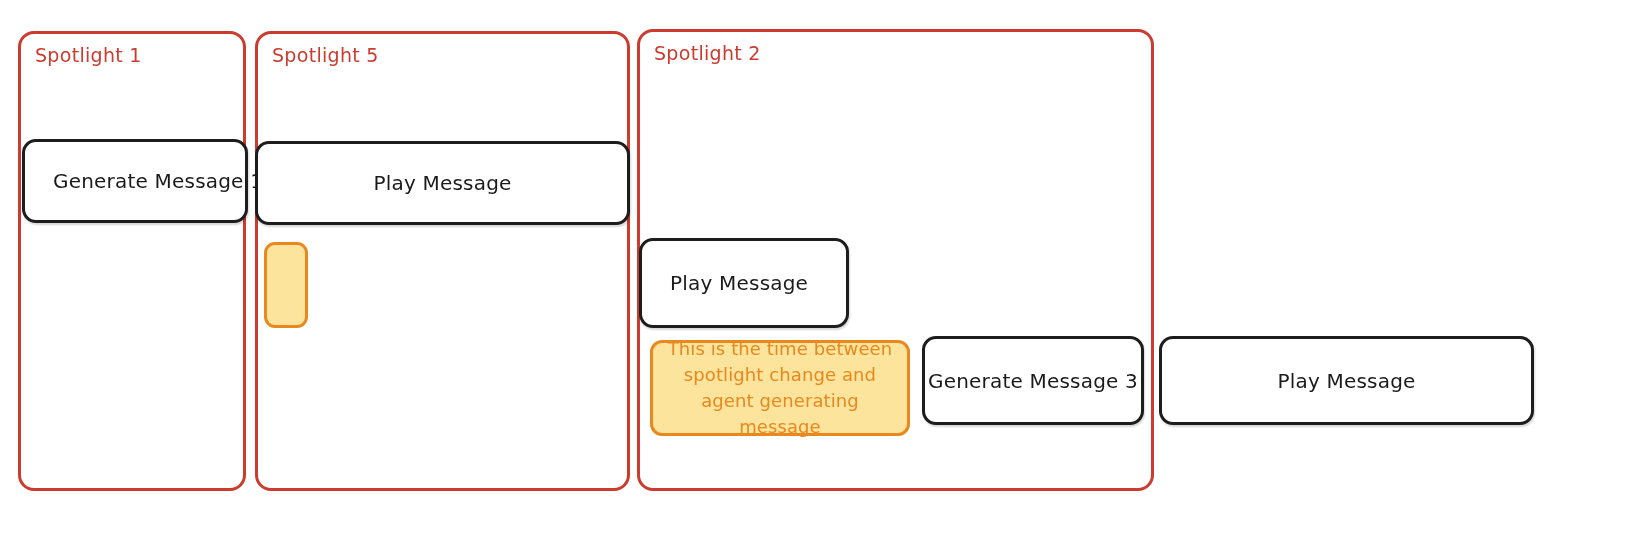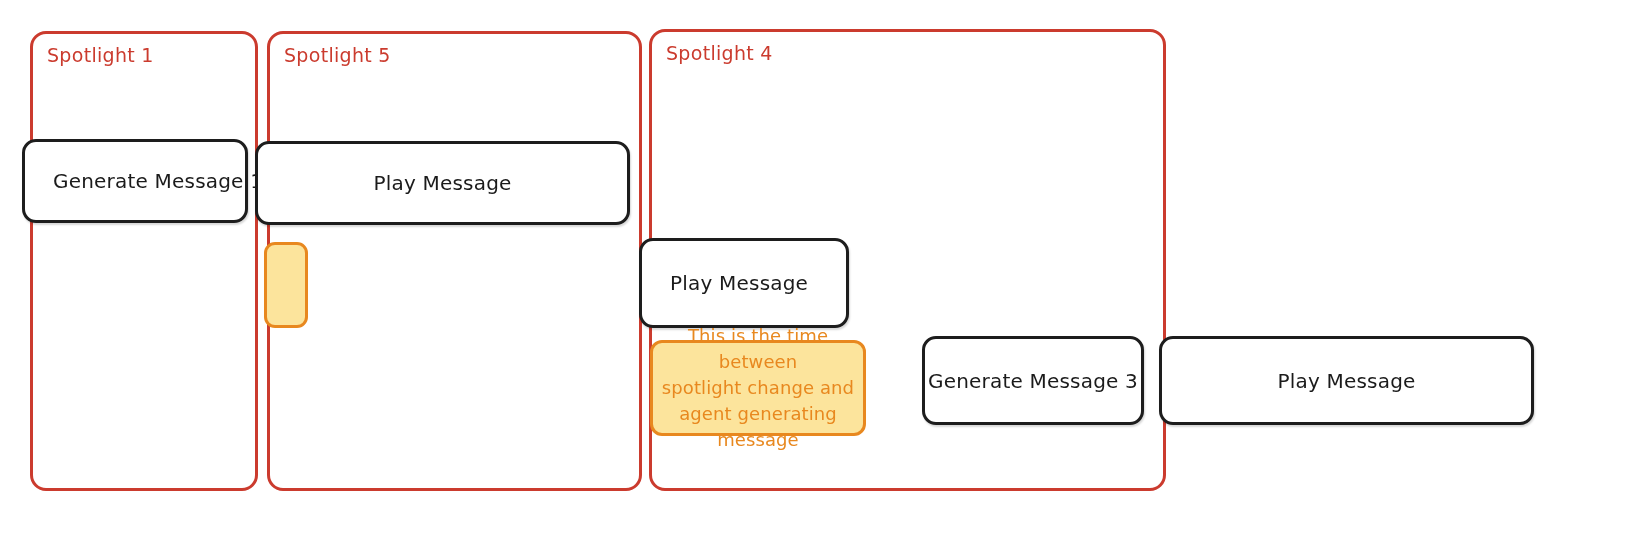--- a/index.html
+++ b/index.html
@@ -24,21 +24,20 @@
     height: 548px;
   }
 
   
   .spotlight-panel {
     position: absolute;
     box-sizing: border-box;
     border: 3px solid #cb3b2e;
     border-radius: 16px;
     background: transparent;
-    margin-left: 12px;
   }
   .spotlight-label {
     position: absolute;
     left: 14px;
     top: 10px;
     color: #cb3b2e;
     font-size: 19px;
     font-family: "DejaVu Sans", sans-serif;
     letter-spacing: 0.3px;
     white-space: nowrap;
@@ -102,36 +101,36 @@
 <body>
 
 <div id="canvas">
     <div class="spotlight-panel" style="left: 18px; top: 31px; width: 228px; height: 460px;">
       <div class="spotlight-label">Spotlight 1</div>
     </div>
     <div class="spotlight-panel" style="left: 255px; top: 31px; width: 375px; height: 460px;">
       <div class="spotlight-label">Spotlight 5</div>
     </div>
     <div class="spotlight-panel" style="left: 637px; top: 29px; width: 517px; height: 462px;">
-      <div class="spotlight-label">Spotlight 4</div>
+      <div class="spotlight-label">Spotlight 2</div>
     </div>
     <div class="action-box align-left" style="left: 22px; top: 139px; width: 226px; height: 84px;">
       <span class="action-label">Generate Message 1</span>
     </div>
     <div class="action-box align-center" style="left: 255px; top: 141px; width: 375px; height: 84px;">
       <span class="action-label">Play Message</span>
     </div>
     <div class="action-box align-left" style="left: 639px; top: 238px; width: 210px; height: 90px;">
       <span class="action-label">Play Message</span>
     </div>
     <div class="action-box align-center" style="left: 922px; top: 336px; width: 222px; height: 89px;">
       <span class="action-label">Generate Message 3</span>
     </div>
     <div class="action-box align-center" style="left: 1159px; top: 336px; width: 375px; height: 89px;">
       <span class="action-label">Play Message</span>
     </div>
     <div class="gap-marker" style="left: 264px; top: 242px; width: 44px; height: 86px;"></div>
-    <div class="annotation" style="left: 650px; top: 340px; width: 216px; height: 96px;">
+    <div class="annotation" style="left: 650px; top: 340px; width: 260px; height: 96px;">
       <span class="annotation-text">This is the time between
 spotlight change and
 agent generating message</span>
     </div>
   </div>
 
 </body></html>

